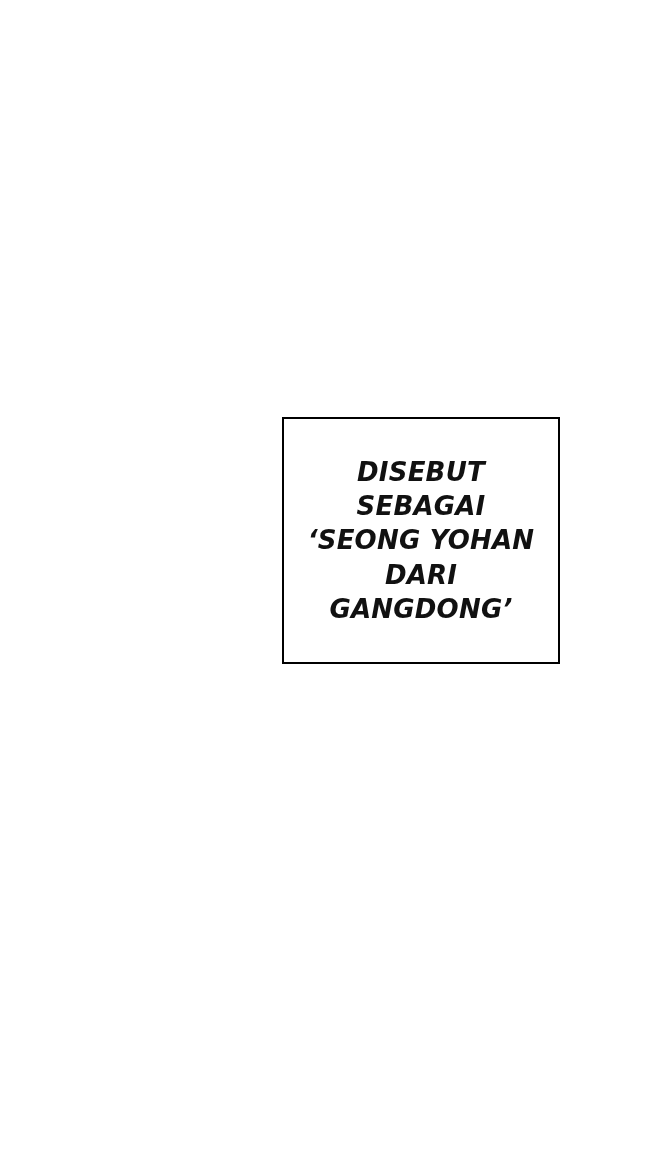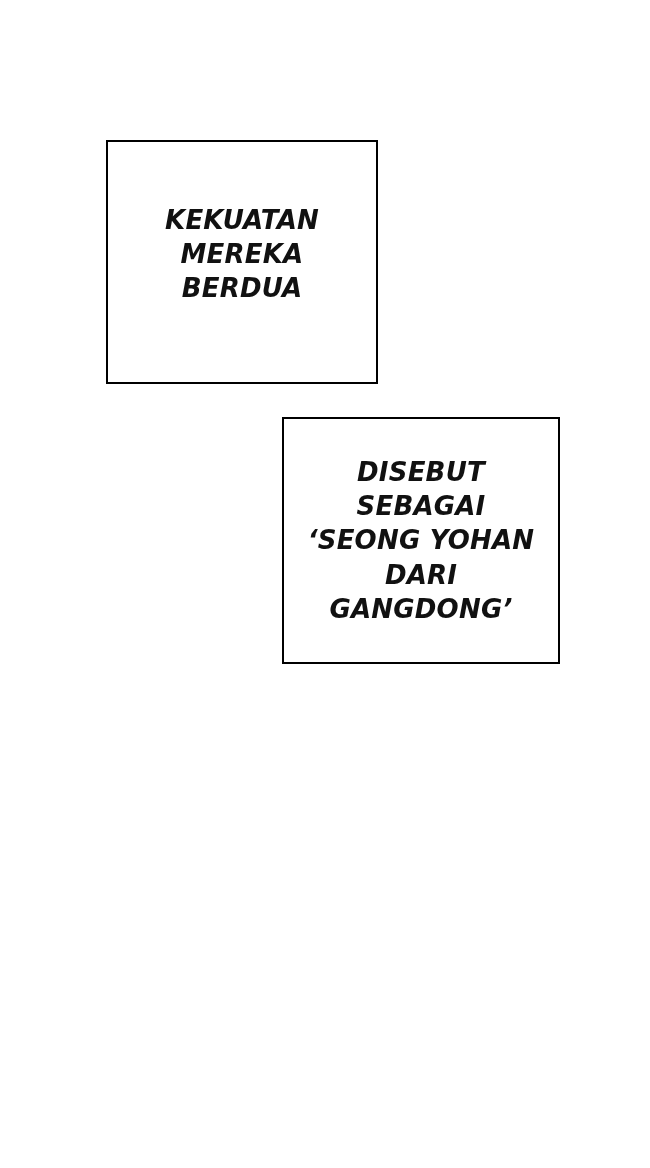--- a/index.html
+++ b/index.html
@@ -60,25 +60,20 @@
   #panel-2 .panel-text {
     font-size: 26px;
     transform: translateY(0px);
   }
 </style>
 </head>
 <body>
 
 <div class="page">
 
-  <div class="panel" id="panel-1">
-    <div class="panel-text">KEKUATAN
-MEREKA
-BERDUA</div>
-  </div>
 
   <div class="panel" id="panel-2">
     <div class="panel-text">DISEBUT
 SEBAGAI
 ‘SEONG YOHAN
 DARI
 GANGDONG’</div>
   </div>
 
 </div>

